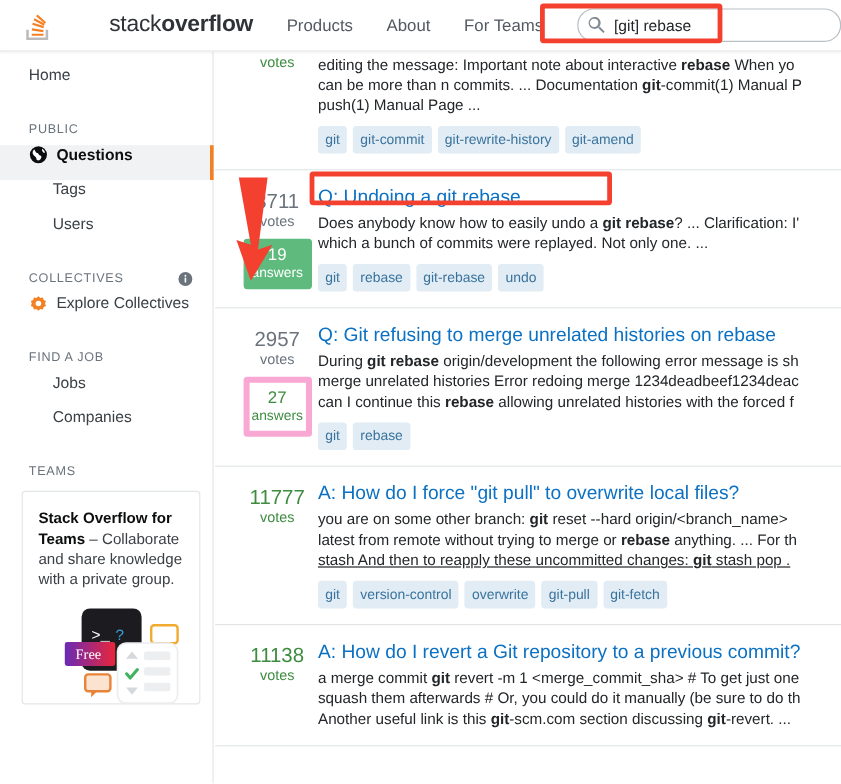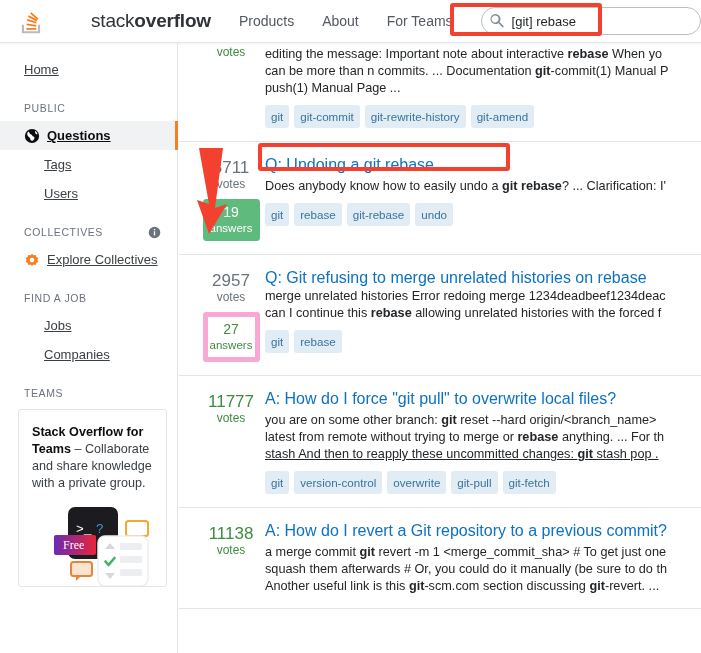--- a/index.html
+++ b/index.html
@@ -83,27 +83,26 @@
   
   .sidebar {
     position: absolute; top: 43px; left: 0;
     width: 178px; height: 610px;
     background: #ffffff;
     border-right: 1px solid #e3e6e8;
     padding-top: 12px;
     z-index: 10;
   }
   .side-item {
-    display: flex; align-items: center;
+    display: flex; align-items: flex-start;
     height: 29px;
     font-size: 13px; color: #3b4045;
     padding-left: 24px;
     cursor: pointer;
     position: relative;
-    text-decoration: underline;
   }
   .side-item.indent { padding-left: 44px; }
   .side-item.active {
     background: #f1f2f3;
     font-weight: bold;
     color: #0c0d0e;
   }
   .side-item.active::after {
     content: "";
     position: absolute; right: -1px; top: 0;
@@ -387,40 +386,42 @@
         <div class="votes-num">3711</div>
         <div class="votes-label">votes</div>
         <div class="ans-badge filled">
           <div>19</div>
           <div class="ans-label">answers</div>
         </div>
       </div>
       <div class="summary">
         <div class="res-title">Q: Undoing a git rebase</div>
         <div class="res-excerpt">Does anybody know how to easily undo a <b>git rebase</b>? ... Clarification: I'</div>
+        <div class="res-excerpt" style="margin-top:0;">which a bunch of commits were replayed. Not only one. ...</div>
         <div class="tags">
           <span class="tag">git</span>
           <span class="tag">rebase</span>
           <span class="tag">git-rebase</span>
           <span class="tag">undo</span>
         </div>
       </div>
     </div>
 
     <div class="result">
       <div class="stats">
         <div class="votes-num">2957</div>
         <div class="votes-label">votes</div>
         <div class="ans-badge outline">
           <div>27</div>
           <div class="ans-label">answers</div>
         </div>
       </div>
       <div class="summary">
         <div class="res-title">Q: Git refusing to merge unrelated histories on rebase</div>
+        <div class="res-excerpt">During <b>git rebase</b> origin/development the following error message is sh</div>
         <div class="res-excerpt" style="margin-top:0;">merge unrelated histories Error redoing merge 1234deadbeef1234deac</div>
         <div class="res-excerpt" style="margin-top:0;">can I continue this <b>rebase</b> allowing unrelated histories with the forced f</div>
         <div class="tags">
           <span class="tag">git</span>
           <span class="tag">rebase</span>
         </div>
       </div>
     </div>
 
     <div class="result">

